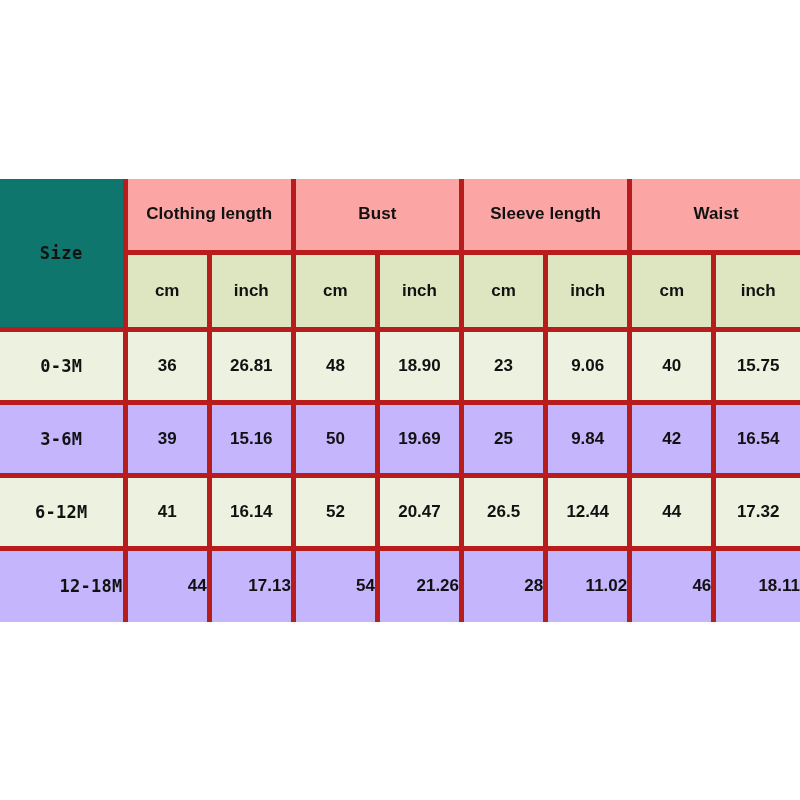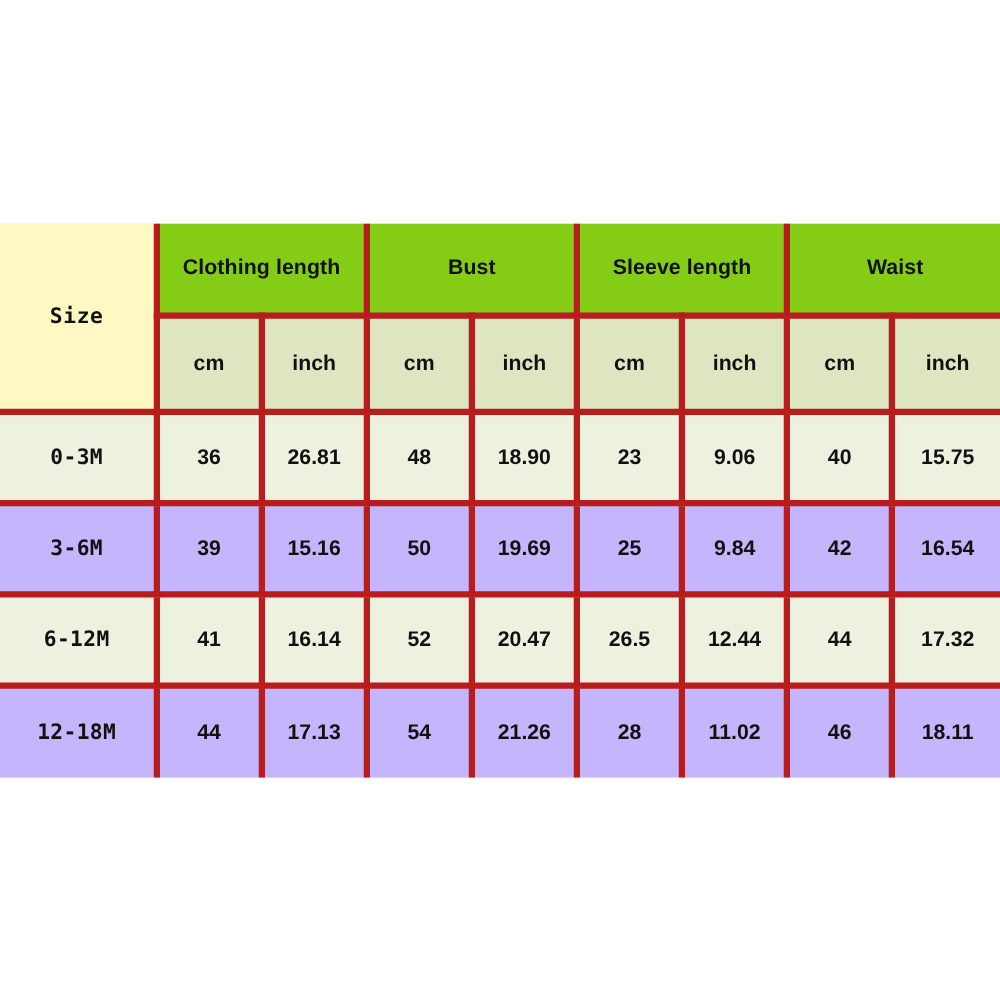--- a/index.html
+++ b/index.html
@@ -52,40 +52,41 @@
   }
   table.size-table tr > td:last-child,
   table.size-table tr > th:last-child {
     border-right: none;
   }
   table.size-table thead tr:first-child > th {
     border-top: none;
   }
   table.size-table tbody tr:last-child > td {
     border-bottom: none;
+    text-align: right;
   }
 
   
   .hdr-group {
-    background: #84cc16;
+    background: #fca5a5;
     height: 71px;
     font-size: 18px;
     font-weight: 700;
     letter-spacing: 0.1px;
   }
 
   .hdr-unit {
     background: #dde6c1;
     height: 72px;
     font-size: 17px;
     font-weight: 700;
   }
 
   .hdr-size {
-    background: #fef9c3;
+    background: #0f766e;
     font-size: 17px;
     font-weight: 700;
     font-family: "DejaVu Sans Mono", "Liberation Mono", monospace;
     letter-spacing: 0.5px;
   }
 
   
   tbody tr { height: 73px; margin-top: 42px; }
 
   tbody tr.row-light > td { background: #edf1e0; }

